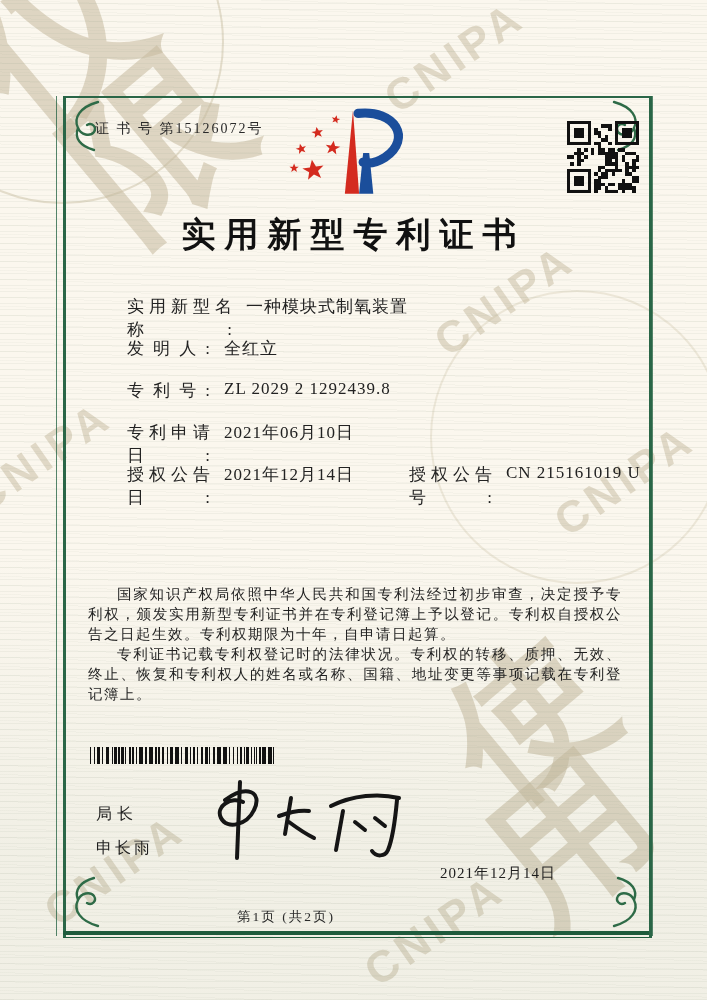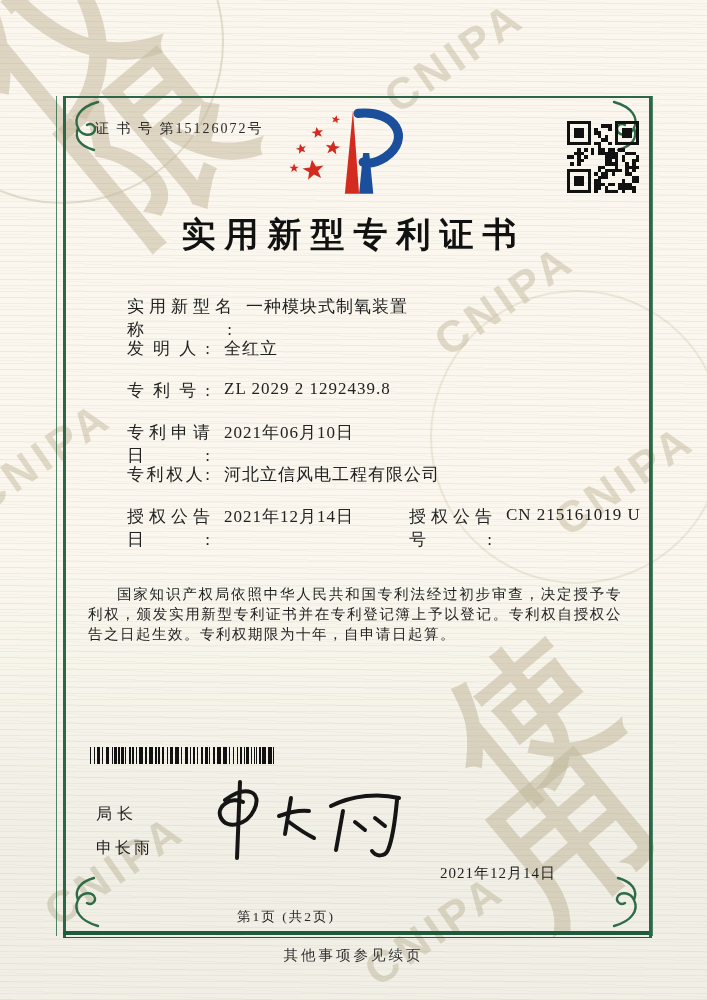--- a/index.html
+++ b/index.html
@@ -279,32 +279,30 @@
       <div class="frow">
         <span class="lbl">发明人:</span><span class="val">全红立</span>
       </div>
       <div class="frow">
         <span class="lbl">专利号:</span><span class="val">ZL 2029 2 1292439.8</span>
       </div>
       <div class="frow">
         <span class="lbl">专利申请日:</span><span class="val">2021年06月10日</span>
       </div>
       <div class="frow">
-        <span class="lbl">专利权人:</span><span class="val">河北立信风电工程有限公司</span>
-      </div>
-      <div class="frow">
         <span class="lbl">授权公告日:</span><span class="val">2021年12月14日</span>
         <span class="pair2">
           <span class="lbl">授权公告号:</span><span class="val">CN 215161019 U</span>
         </span>
       </div>
     </div>
 
     <div class="body-text">
       <p>国家知识产权局依照中华人民共和国专利法经过初步审查，决定授予专利权，颁发实用新型专利证书并在专利登记簿上予以登记。专利权自授权公告之日起生效。专利权期限为十年，自申请日起算。</p>
+      <p>专利证书记载专利权登记时的法律状况。专利权的转移、质押、无效、终止、恢复和专利权人的姓名或名称、国籍、地址变更等事项记载在专利登记簿上。</p>
     </div>
 
     <div class="barcode">
       <svg id="barsvg" viewBox="0 0 188 17" width="188" height="17" preserveAspectRatio="none" shape-rendering="crispEdges">
           <rect x="0" y="0" width="1.3" height="17" fill="#111"></rect>
           <rect x="3.7" y="0" width="1.3" height="17" fill="#111"></rect>
           <rect x="7.4" y="0" width="2.2" height="17" fill="#111"></rect>
           <rect x="12" y="0" width="1.3" height="17" fill="#111"></rect>
           <rect x="15.7" y="0" width="3.6" height="17" fill="#111"></rect>
           <rect x="21.7" y="0" width="1.3" height="17" fill="#111"></rect>
@@ -366,15 +364,14 @@
           <path d="M158,33 L151,72"></path>
           <path d="M212,22 C210,44 208,60 203,72 C200,79 191,79 187,73"></path>
           <path d="M170,44 L180,52"></path>
           <path d="M190,40 L200,48"></path>
         </g>
       </svg>
     </div>
 
     <div class="issue-date">2021年12月14日</div>
     <div class="page-indicator">第1页 (共2页)</div>
-    <div class="footer-note">其他事项参见续页</div>
   </div>
 </div>
 
 </body></html>

